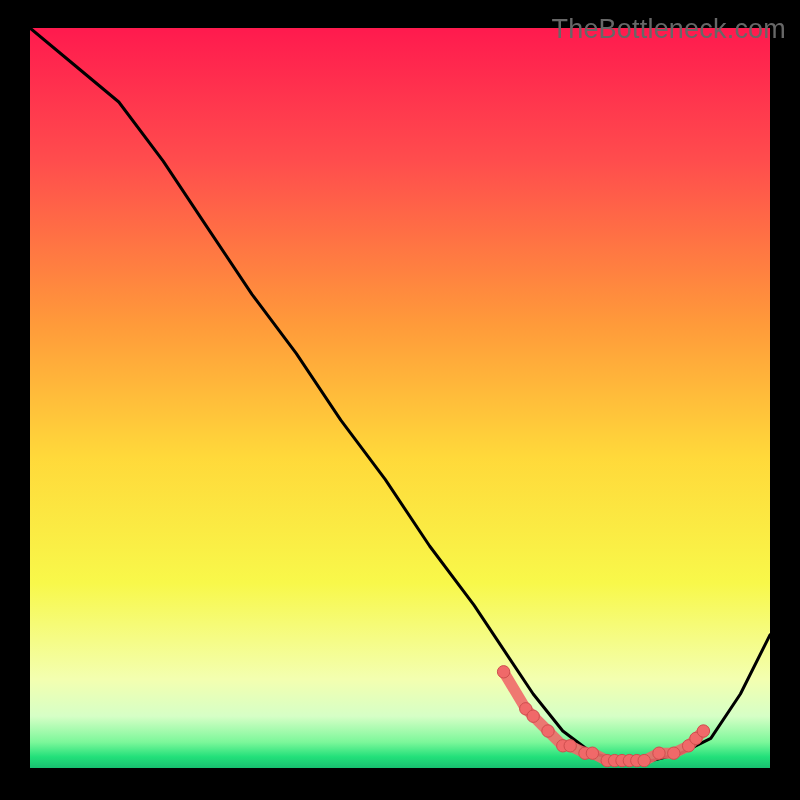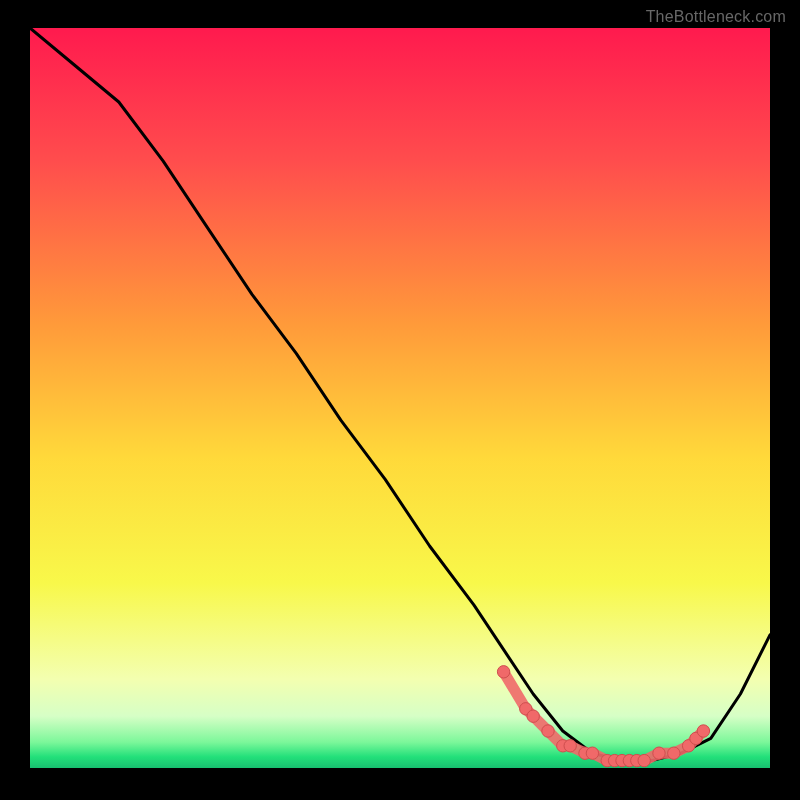--- a/index.html
+++ b/index.html
@@ -12,24 +12,24 @@
     font-family: Arial, Helvetica, sans-serif;
   }
   .outer {
     width: 800px;
     height: 800px;
     background: #000;
     position: relative;
   }
   .watermark {
     position: absolute;
-    top: 8px;
+    top: 14px;
     right: 14px;
     color: #676767;
-    font-size: 16px;
+    font-size: 27px;
     font-weight: 500;
     letter-spacing: 0.2px;
     z-index: 10;
   }
   .plot-wrap {
     position: absolute;
     left: 30px;
     top: 28px;
     width: 740px;
     height: 740px;

